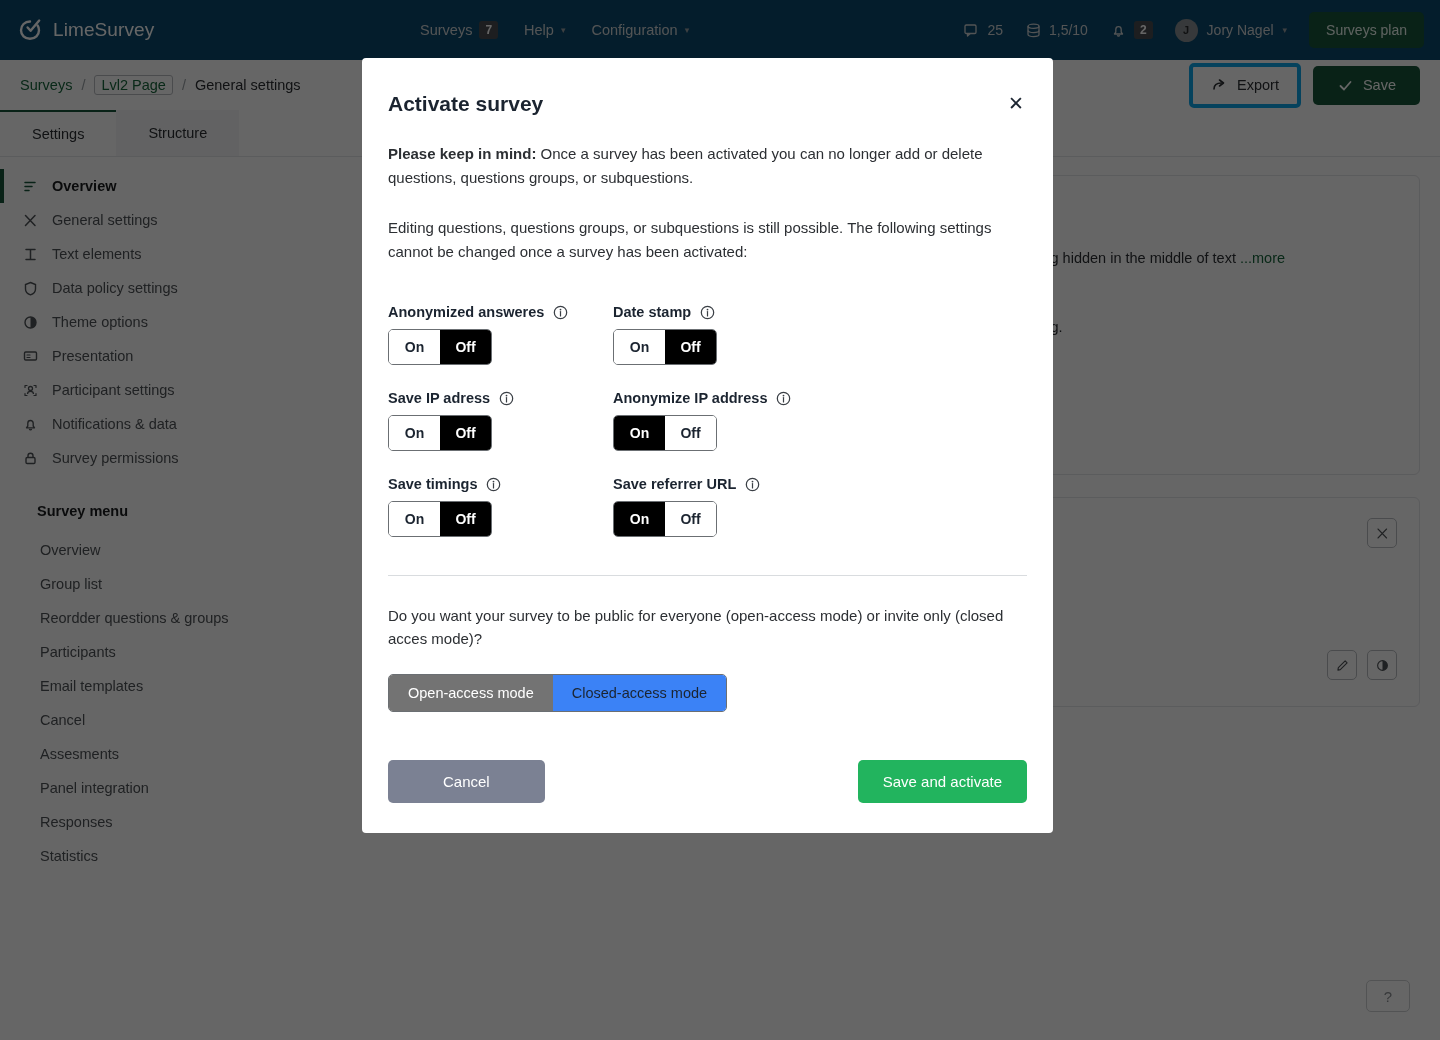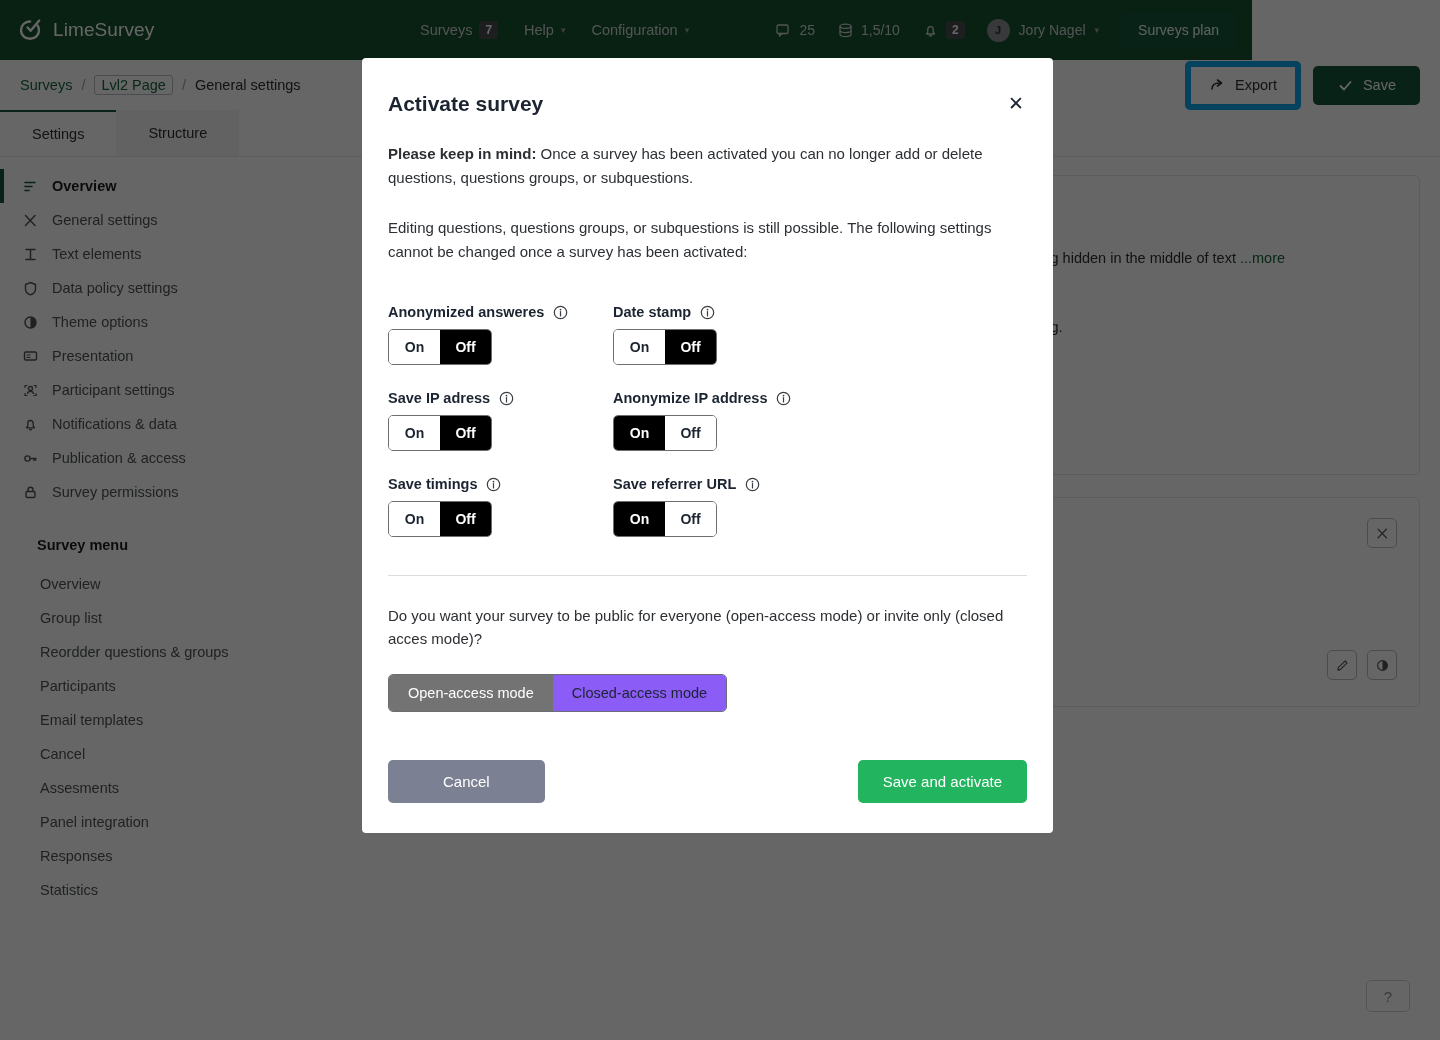--- a/index.html
+++ b/index.html
@@ -6,22 +6,22 @@
   html, body {
     width: 1440px; height: 1040px;
     font-family: "Liberation Sans", sans-serif;
     background: #ffffff;
     overflow: hidden;
   }
   #app { position: relative; width: 1440px; height: 1040px; }
 
   
   .topbar {
-    position: absolute; top: 0; left: 0; width: 1252px; height: 60px;
-    background: #14532d; display: flex; align-items: center;
+    position: absolute; top: 0; left: 0; width: 1440px; height: 60px;
+    background: #0c4a6e; display: flex; align-items: center;
     padding: 0 16px; z-index: 5;
   }
   .brand { display: flex; align-items: center; gap: 9px; }
   .brand-logo { width: 28px; height: 28px; display: block; }
   .brand-name { color: #ffffff; font-size: 19px; font-weight: 400; letter-spacing: .1px; }
 
   .nav-center {
     position: absolute; left: 420px; top: 0; height: 60px;
     display: flex; align-items: center; gap: 26px;
   }
@@ -69,21 +69,21 @@
   .crumb-link { color: #18663c; cursor: pointer; }
   .crumb-chip {
     color: #18663c; border: 1px solid #b9bcc0; border-radius: 3px;
     padding: 1px 6px; cursor: pointer;
   }
   .crumb-sep { color: #9aa0a5; }
   .crumb-cur { color: #2c2f33; }
   .crumb-actions { display: flex; align-items: center; gap: 12px; }
   .btn-export {
     display: flex; align-items: center; gap: 9px;
-    border: 6px solid #0ea5e9; background: #fff; border-radius: 5px;
+    border: 4px solid #0ea5e9; background: #fff; border-radius: 5px;
     padding: 10px 18px; font-size: 14.5px; color: #2c2f33; cursor: pointer;
     font-family: inherit;
   }
   .btn-save {
     display: flex; align-items: center; gap: 9px;
     border: none; background: #17563a; color: #fff; border-radius: 5px;
     padding: 11px 24px; font-size: 14.5px; cursor: pointer; font-family: inherit;
   }
 
   .tabsrow { display: flex; align-items: flex-end; height: 47px; border-bottom: 1px solid #e3e5e8; }
@@ -171,21 +171,21 @@
   .switch span.on { background: #000; color: #fff; }
 
   .divider { border-top: 1px solid #d9dcdf; margin: 38px 0 0 0; }
   .q-text { font-size: 15px; color: #2c2f33; line-height: 1.55; margin-top: 28px; }
   .mode-switch {
     display: inline-flex; border: 1px solid #6b6f73; border-radius: 5px; overflow: hidden;
     margin-top: 23px;
   }
   .mode-switch span {
     height: 36px; display: flex; align-items: center; justify-content: center;
-    padding: 0 19px; font-size: 14.5px; cursor: pointer; background: #8b5cf6; color: #1b2430;
+    padding: 0 19px; font-size: 14.5px; cursor: pointer; background: #3b82f6; color: #1b2430;
   }
   .mode-switch span.sel { background: #737373; color: #fff; }
 
   .modal-actions { display: flex; justify-content: space-between; align-items: flex-end; margin-top: 48px; }
   .btn-cancel {
     background: #7b8193; color: #fff; border: none; border-radius: 5px;
     padding: 13px 55px; font-size: 15px; cursor: pointer; font-family: inherit;
   }
   .btn-activate {
     background: #22b45e; color: #fff; border: none; border-radius: 5px;
@@ -359,29 +359,20 @@
         <div class="side-item">
           <span class="ico">
             <svg width="17" height="17" viewBox="0 0 17 17">
               <path d="M4.5 11.8 h8 l-1.3-1.8 V7.2 a2.7 2.7 0 0 0-5.4 0 v2.8 Z" fill="none" stroke="#4f5357" stroke-width="1.35" stroke-linejoin="round"></path>
               <path d="M7.3 13 a1.3 1.3 0 0 0 2.4 0" fill="none" stroke="#4f5357" stroke-width="1.2"></path>
             </svg>
           </span>
           <span>Notifications &amp; data</span>
         </div>
 
-        <div class="side-item">
-          <span class="ico">
-            <svg width="17" height="17" viewBox="0 0 17 17">
-              <circle cx="5.5" cy="8.5" r="2.6" stroke="#4f5357" stroke-width="1.4" fill="none"></circle>
-              <path d="M8.1 8.5 H14 M12 8.5 V10.6 M13.7 8.5 V10.2" stroke="#4f5357" stroke-width="1.4" stroke-linecap="round"></path>
-            </svg>
-          </span>
-          <span>Publication  &amp; access</span>
-        </div>
 
         <div class="side-item">
           <span class="ico">
             <svg width="17" height="17" viewBox="0 0 17 17">
               <rect x="4" y="7.5" width="9" height="6" rx="1.2" stroke="#4f5357" stroke-width="1.4" fill="none"></rect>
               <path d="M6 7.5 V5.8 a2.5 2.5 0 0 1 5 0 V7.5" stroke="#4f5357" stroke-width="1.4" fill="none"></path>
             </svg>
           </span>
           <span>Survey permissions</span>
         </div>

